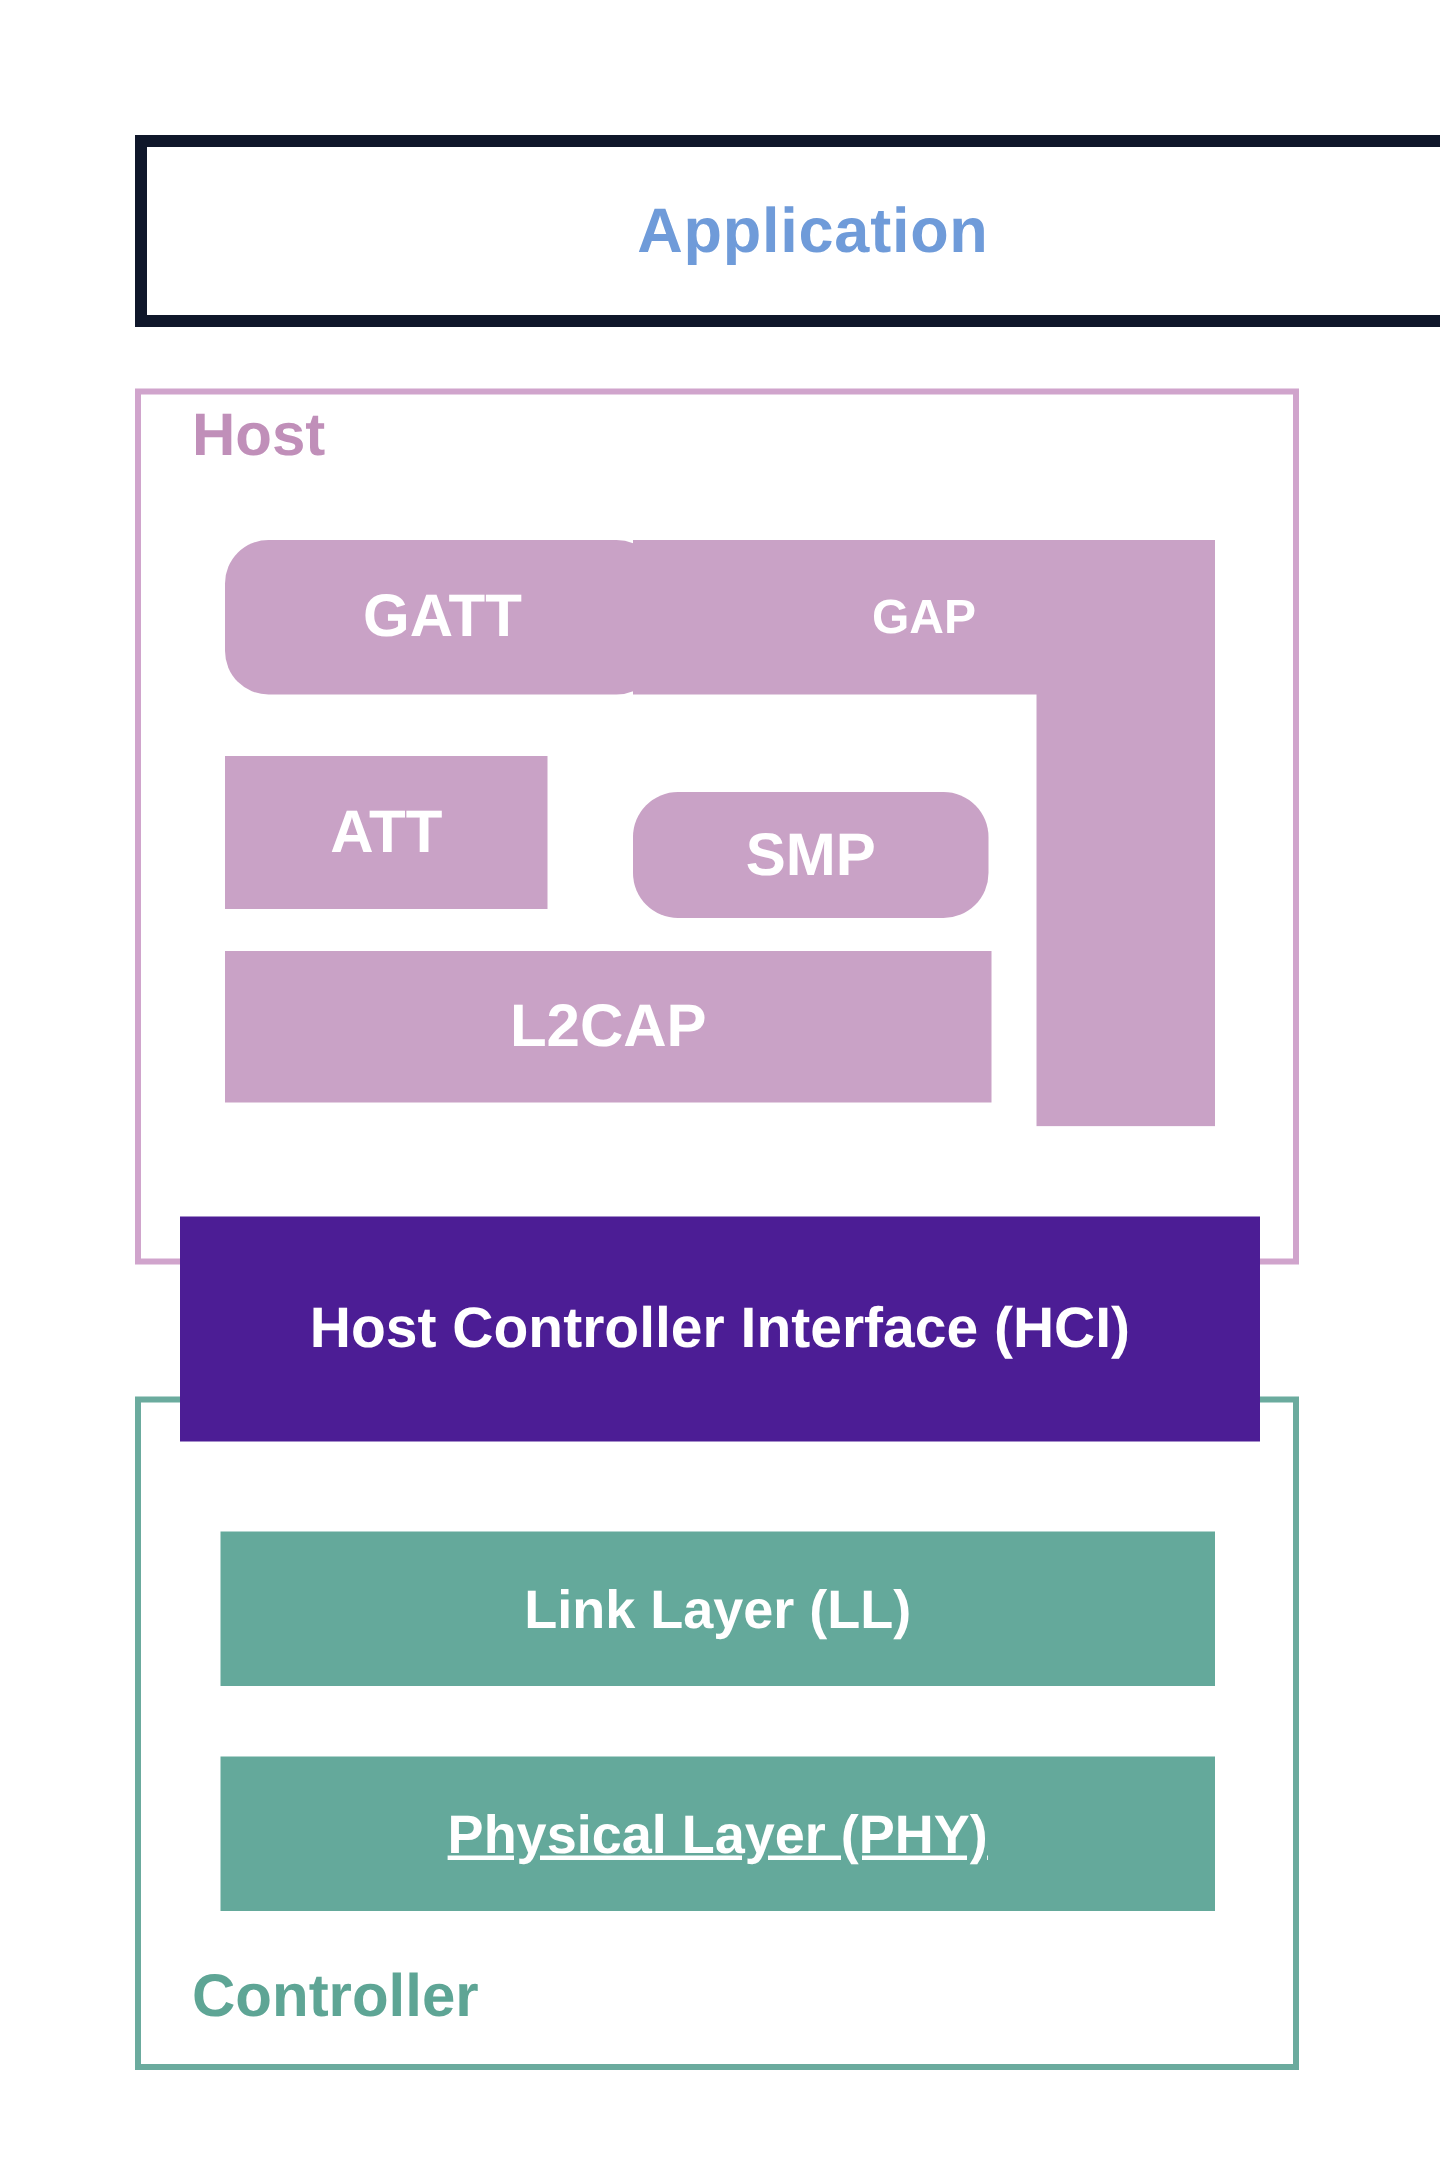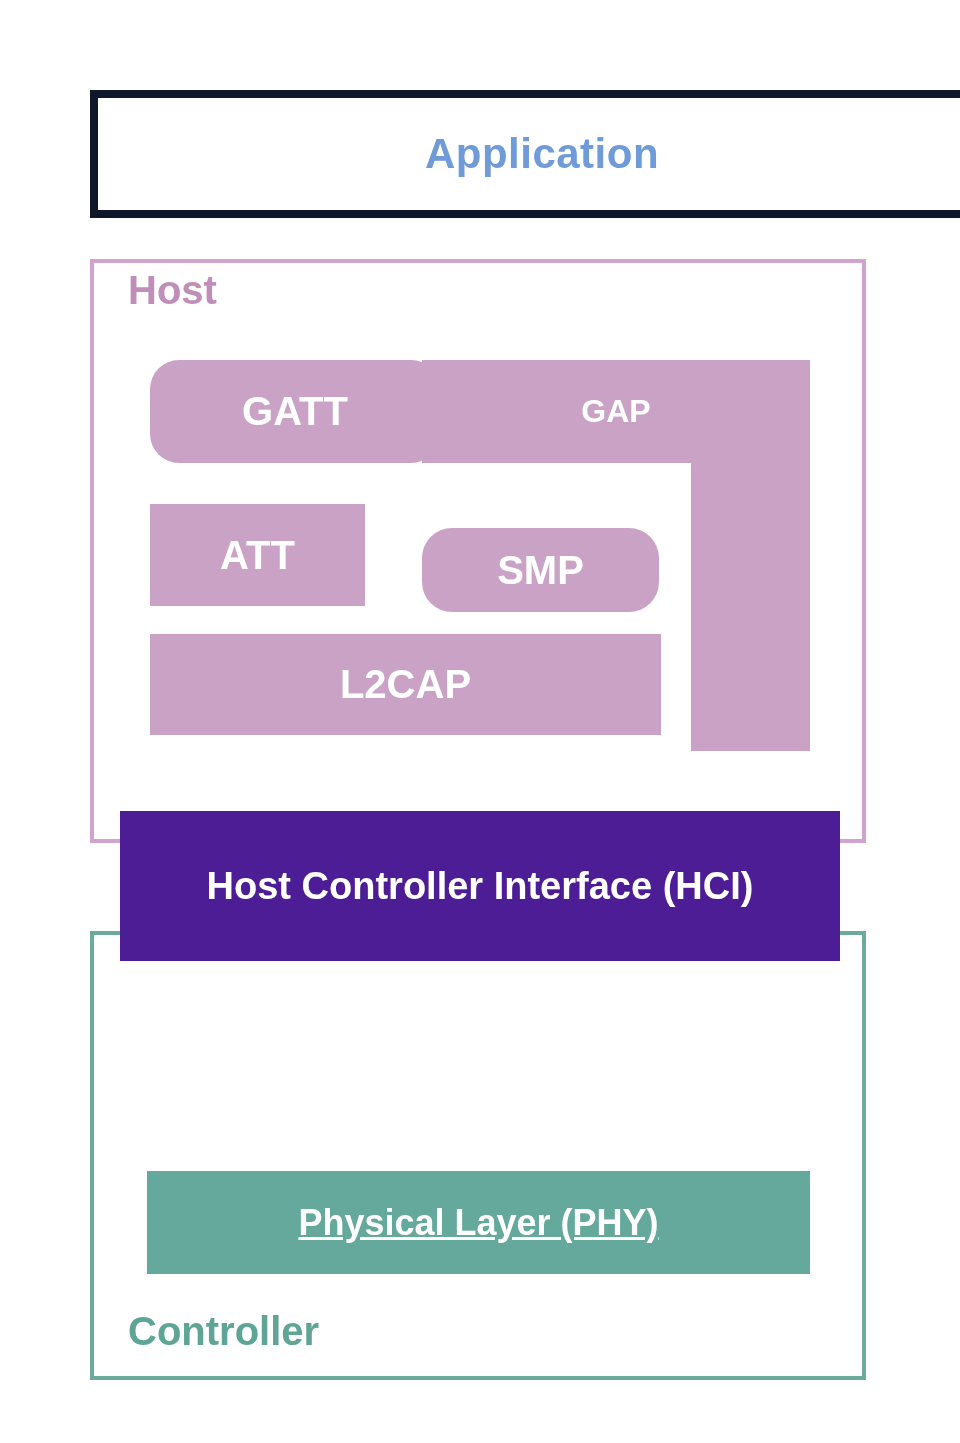--- a/index.html
+++ b/index.html
@@ -120,18 +120,21 @@
   </div>
 
   <div class="abs hci">
     <span>Host Controller Interface (HCI)</span>
   </div>
 
   <div class="abs controller-box">
     <span class="controller-label">Controller</span>
   </div>
 
+  <div class="abs teal link-layer">
+    <span>Link Layer (LL)</span>
+  </div>
 
   <div class="abs teal phy">
     <span>Physical Layer (PHY)</span>
   </div>
 
 </div>
 
 </body></html>

